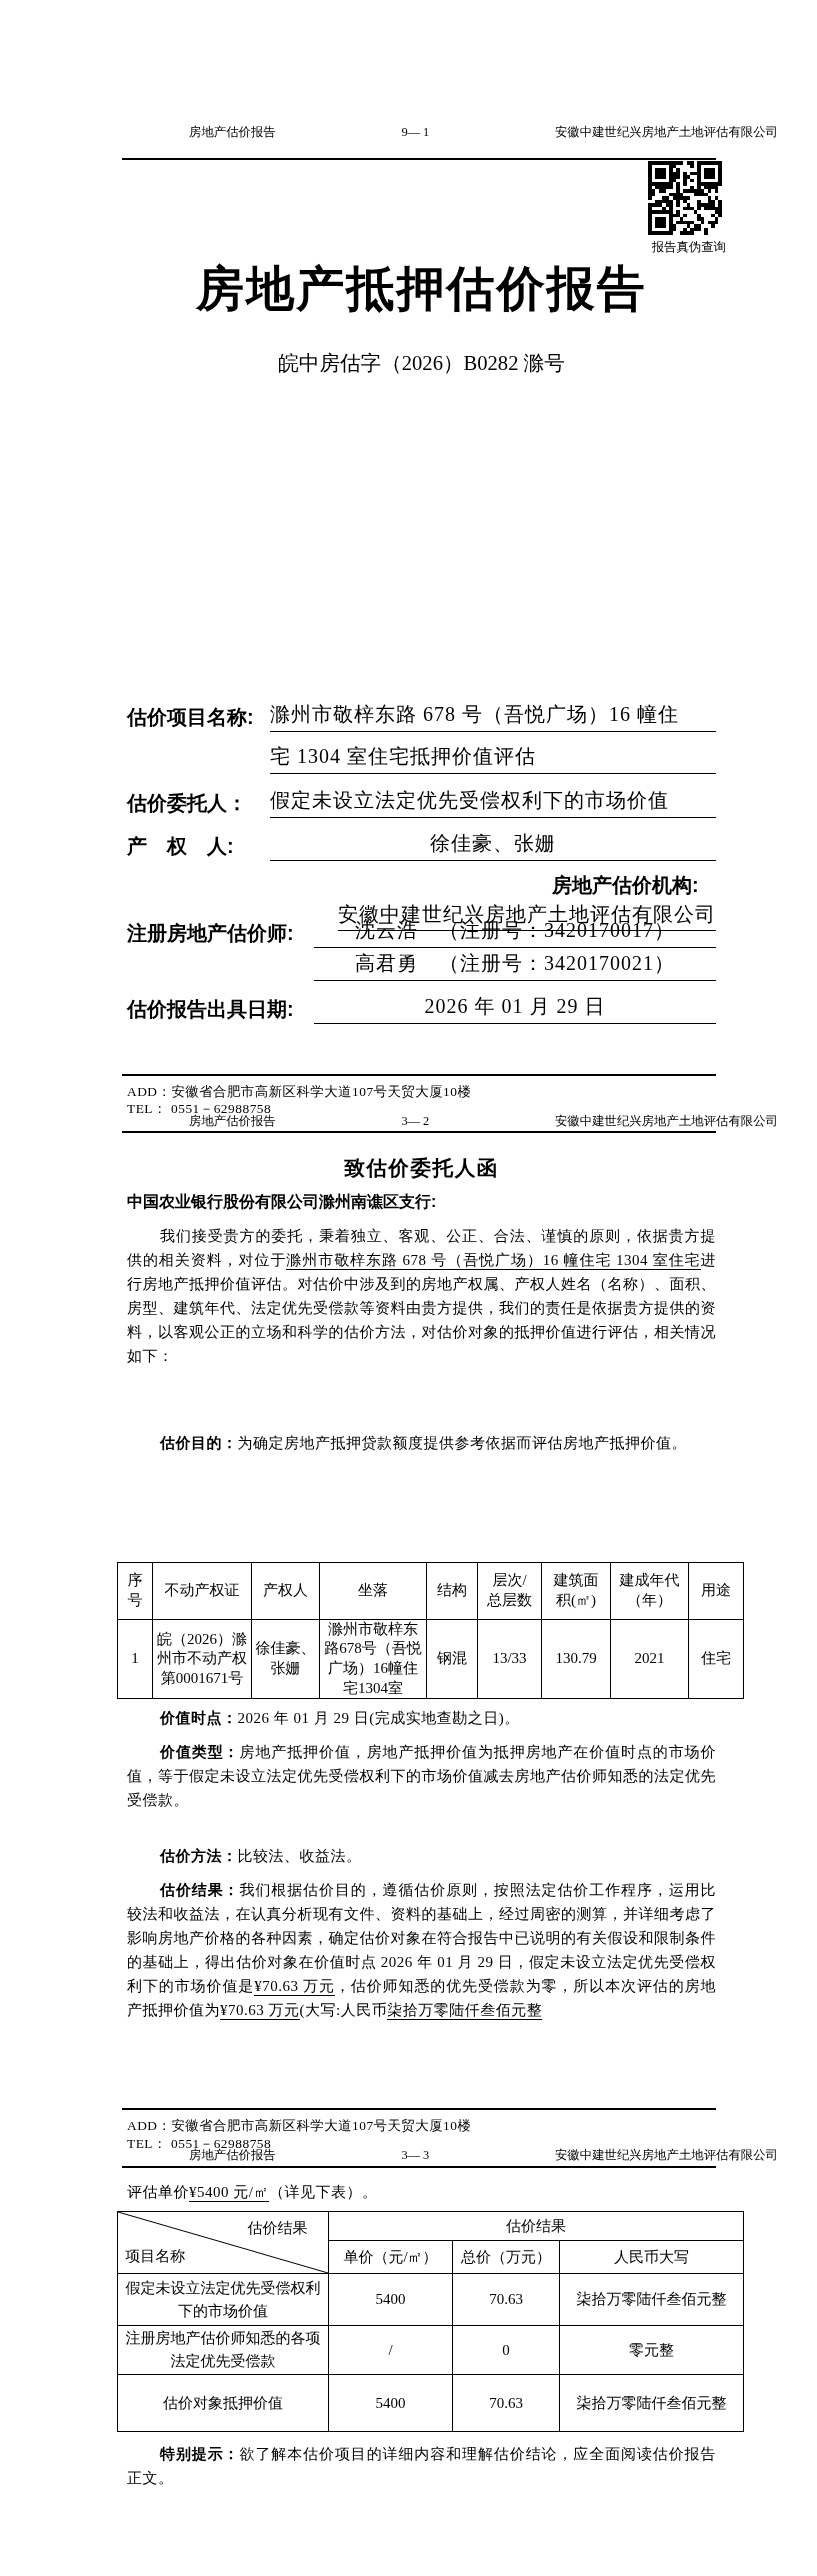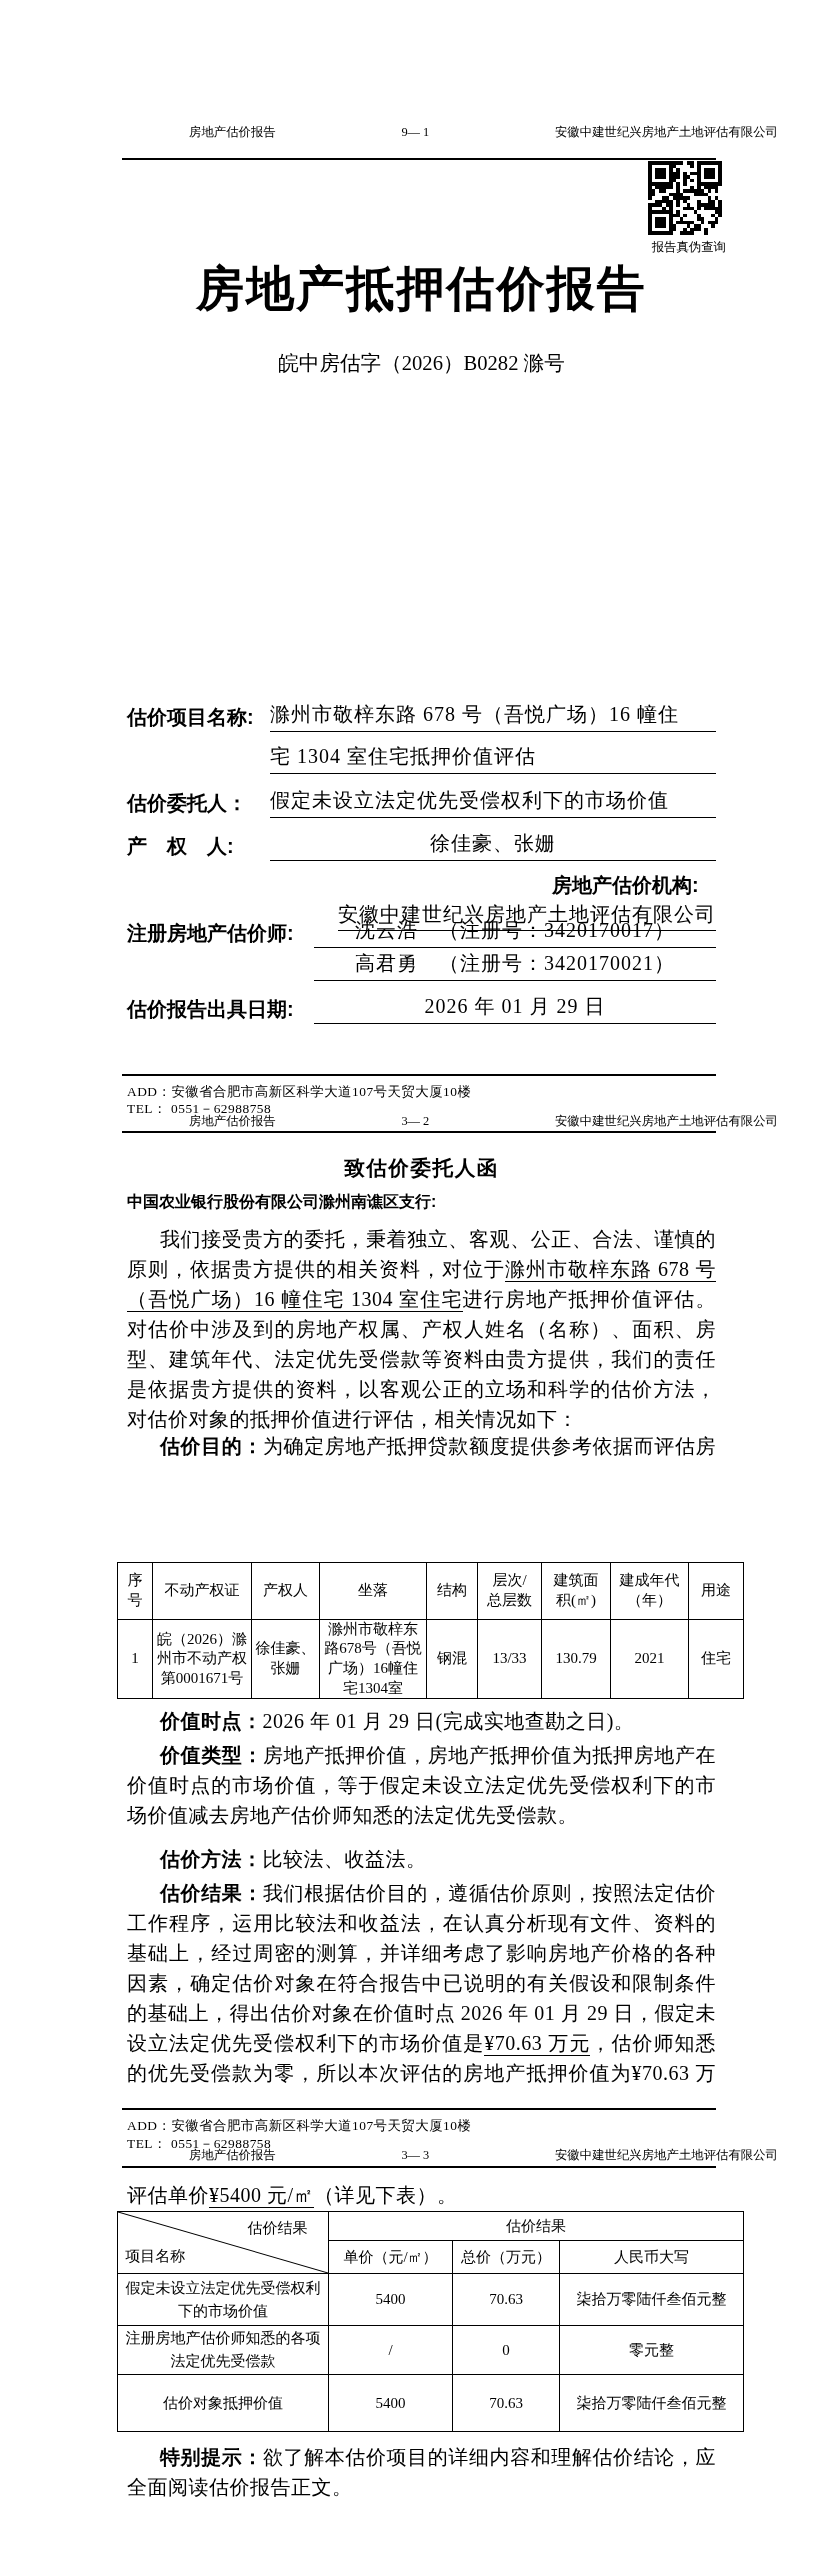--- a/index.html
+++ b/index.html
@@ -20,21 +20,21 @@
   .cf-label{font-family:"Liberation Sans","DejaVu Sans",sans-serif;font-weight:bold;font-size:20px;
             white-space:pre;padding-bottom:1.5px;}
   .cf-value{flex:1;border-bottom:1.5px solid #000;font-size:20px;letter-spacing:1px;
             padding-bottom:2.6px;white-space:nowrap;}
   .ta-c{text-align:center;}
   
   .letter-title{left:127px;width:589px;text-align:center;font-size:20.6px;font-weight:bold;
                 font-family:"Liberation Sans","DejaVu Sans",sans-serif;letter-spacing:1.5px;}
   .salutation{left:127px;width:589px;font-size:16px;font-weight:bold;
               font-family:"Liberation Sans","DejaVu Sans",sans-serif;}
-  .para{left:127px;width:589px;font-size:20px;line-height:30px;text-align:justify;
+  .para{left:127px;width:589px;font-size:15px;line-height:24px;text-align:justify;
         letter-spacing:0.5px;overflow:hidden;}
   .indent{text-indent:33px;}
   .b-label{font-family:"Liberation Sans","DejaVu Sans",sans-serif;font-weight:bold;}
   .u{border-bottom:1px solid #000;padding-bottom:0.5px;}
   
   .grid{position:absolute;display:grid;border:1.5px solid #000;box-sizing:content-box;background:#fff;}
   .grid .c{display:flex;align-items:center;justify-content:center;text-align:center;
            font-size:15px;line-height:19.6px;box-sizing:border-box;padding:1px 3.1px;}
   .t1{left:117px;top:1562px;grid-template-columns:34px 99px 68px 107px 51px 64px 69px 78px 55px;
       grid-template-rows:57px 78px;}

